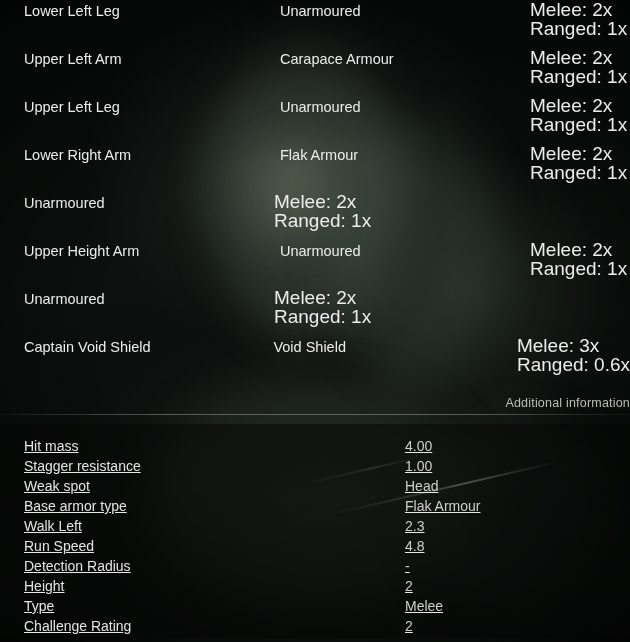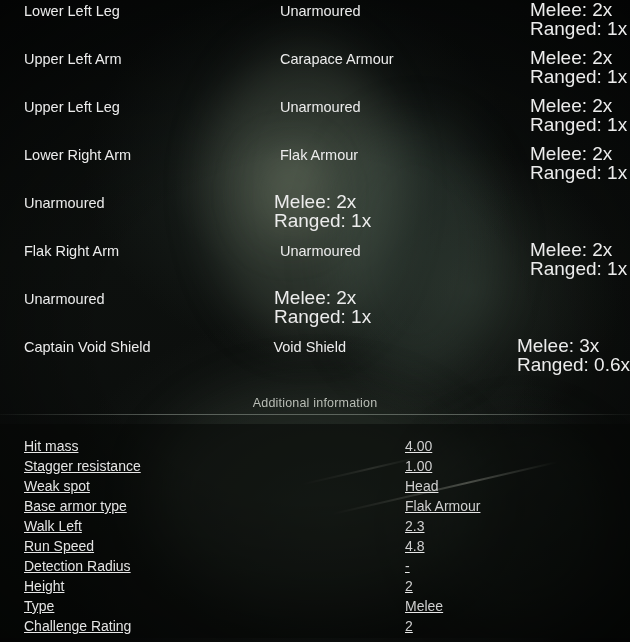--- a/index.html
+++ b/index.html
@@ -100,21 +100,21 @@
   }
   .section-divider .rule {
     position: absolute;
     left: 0; right: 0; top: 18px;
     height: 1px;
     background: linear-gradient(90deg, rgba(140,150,140,0.05) 0%, rgba(170,180,170,0.45) 25%, rgba(170,180,170,0.45) 75%, rgba(140,150,140,0.05) 100%);
   }
   .section-title {
     position: absolute;
     left: 0; right: 0; top: 0;
-    text-align: center;
+    text-align: right;
     font-size: 12.5px;
     color: #b9bdb6;
     letter-spacing: .2px;
   }
 
   
   .info-panel {
     margin-top: 0;
     background: rgba(5,7,6,0.55);
     padding: 14px 0 0 0;
@@ -195,21 +195,21 @@
 
     <div class="part-row">
       <div class="part-armour">Unarmoured</div>
       <div class="part-mult">
         <div>Melee: 2x</div>
         <div>Ranged: 1x</div>
       </div>
     </div>
 
     <div class="part-row">
-      <div class="part-name">Flak Right Arm</div>
+      <div class="part-name">Upper Height Arm</div>
       <div class="part-armour">Unarmoured</div>
       <div class="part-mult">
         <div>Melee: 2x</div>
         <div>Ranged: 1x</div>
       </div>
     </div>
 
     <div class="part-row">
       <div class="part-armour">Unarmoured</div>
       <div class="part-mult">

